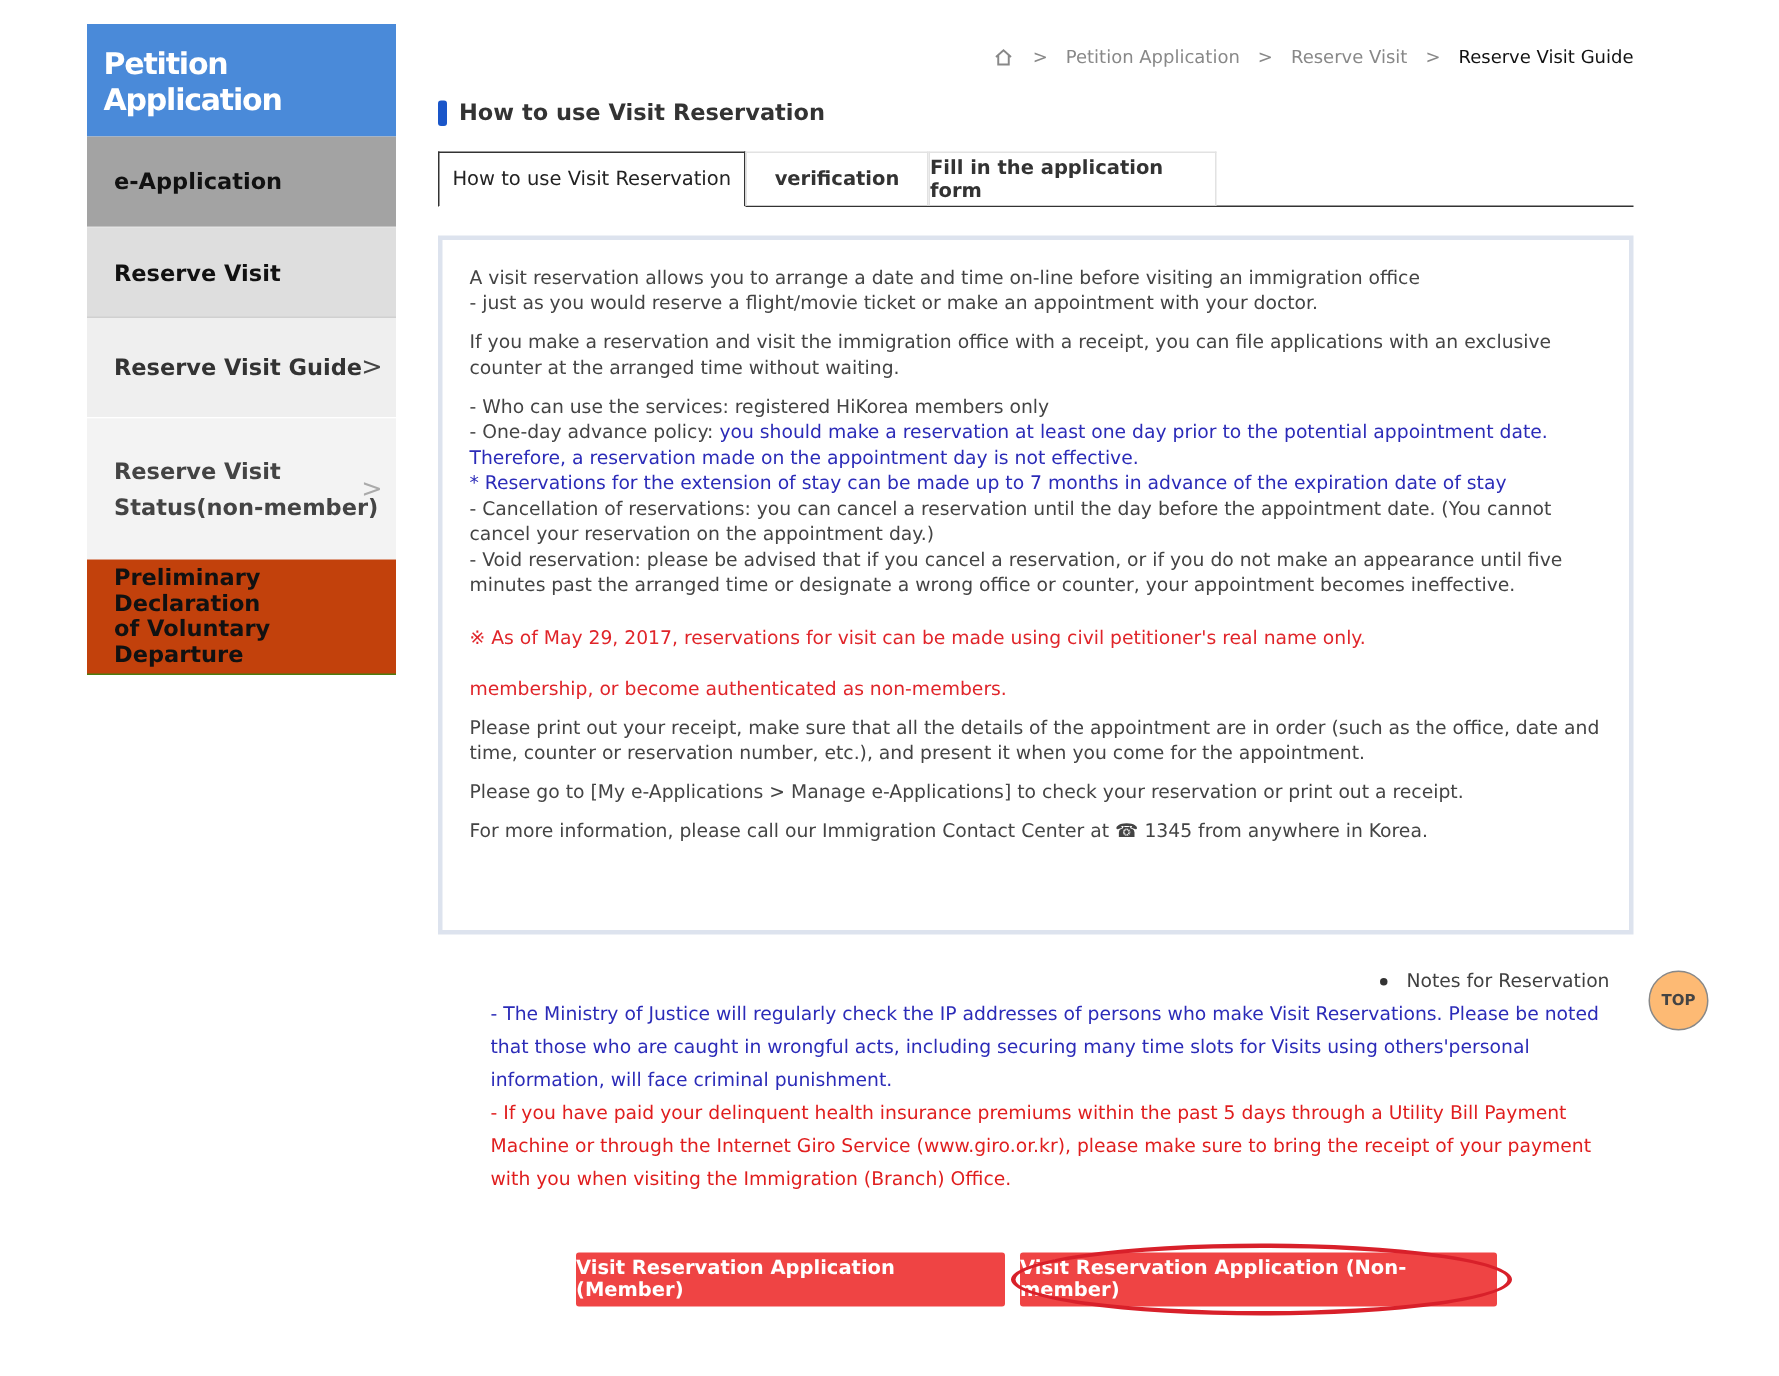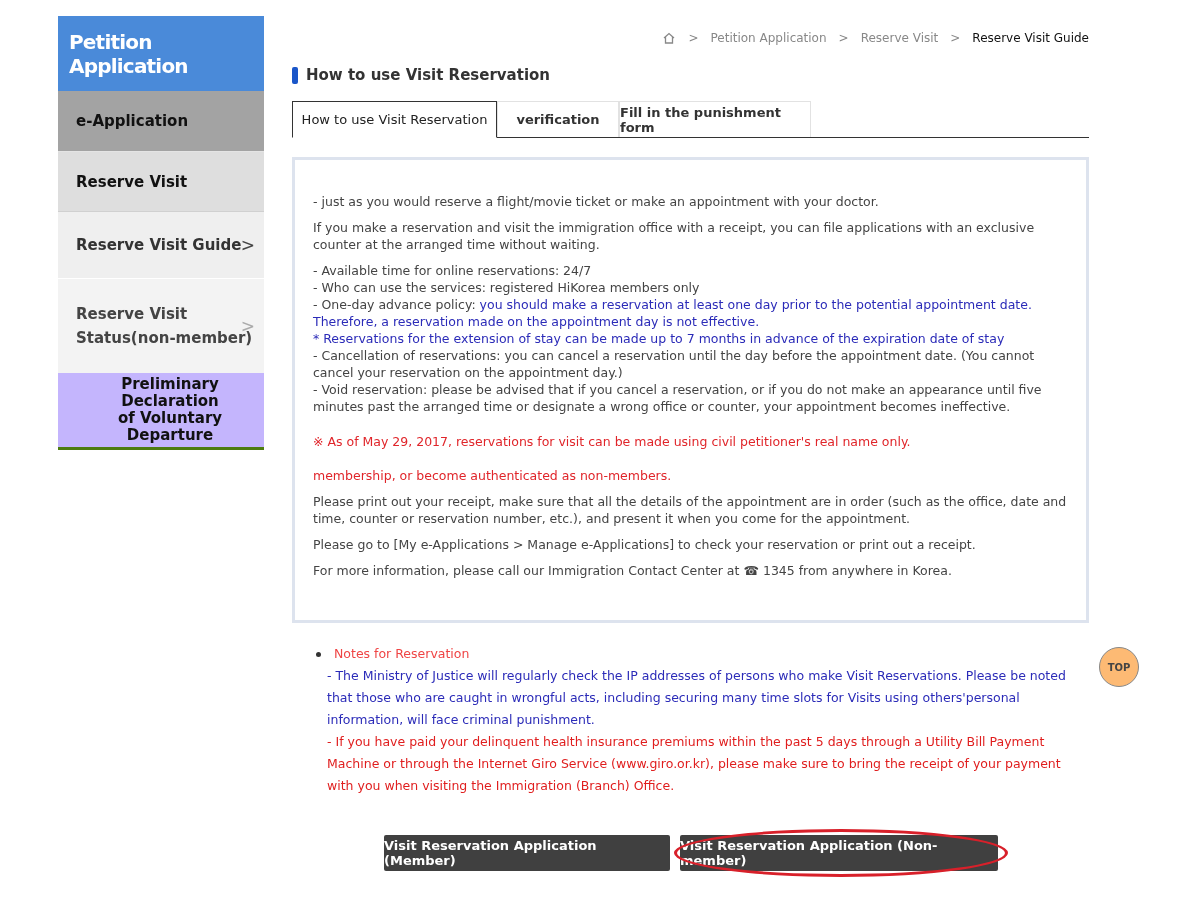--- a/index.html
+++ b/index.html
@@ -7,21 +7,21 @@
   body { font-family: "DejaVu Sans", "Liberation Sans", sans-serif; color: #333; position: relative; }
 
   
   .sidebar { position: absolute; left: 58px; top: 16px; width: 206px; }
   .sidebar-header { background: #4a8ad9; height: 75px; color: #fff; font-weight: bold; font-size: 20px; letter-spacing: -0.8px; display: flex; align-items: center; padding-left: 11px; }
   .side-item { display: flex; align-items: center; padding-left: 18px; font-size: 15px; font-weight: bold; color: #111; position: relative; }
   .side-top { height: 61px; background: #a3a3a3; border-bottom: 1px solid #e4e4e4; }
   .side-active { height: 60px; background: #dedede; border-bottom: 1px solid #d0d0d0; }
   .side-sub { height: 67px; background: #efefef; color: #333; font-weight: bold; border-bottom: 1px solid #fff; }
   .side-sub2 { height: 94px; background: #f3f3f3; color: #444; line-height: 24px; }
-  .side-last { height: 77px; background: #c4b5fd; border-bottom: 3px solid #4d7c0f; line-height: 17px; color: #111; text-align: center; }
+  .side-last { height: 77px; background: #c2410c; border-bottom: 1px solid #4d7c0f; line-height: 17px; color: #111; }
   .chev { position: absolute; right: 9px; top: 50%; transform: translateY(-50%); font-size: 17px; font-weight: normal; color: #444; }
   .chev.light { color: #aaa; }
 
   
   .breadcrumb { position: absolute; right: 97px; top: 31px; display: flex; align-items: center; font-size: 12px; color: #888; gap: 0; }
   .breadcrumb .sep { margin: 0 12px; color: #888; }
   .breadcrumb .current { color: #111; }
   .home-icon { width: 14px; height: 14px; display: inline-block; }
 
   
@@ -40,31 +40,31 @@
   
   .infobox { position: absolute; left: 292px; top: 157px; width: 797px; height: 466px; border: 3px solid #dde3ee; padding: 16px 18px; font-size: 12.5px; color: #444; line-height: 17px; }
   .infobox p { margin-bottom: 9px; }
   .infobox .tight { margin-bottom: 0; }
   .blue { color: #2b2bb8; }
   .red { color: #e0252a; }
   .gap { height: 14px; }
 
   
   .notes { position: absolute; left: 313px; top: 643px; width: 760px; font-size: 12.5px; line-height: 22px; }
-  .notes .head { color: #ef4444; display: flex; align-items: center; }
+  .notes .head { color: #404040; display: flex; align-items: center; justify-content: flex-end; }
   .bullet { width: 5px; height: 5px; border-radius: 50%; background: #333; margin-right: 13px; margin-left: 3px; }
   .notes .body { padding-left: 14px; }
   .notes .blue-text { color: #2b2bb8; }
   .notes .red-text { color: #e01e1e; font-weight: normal; }
 
   
   .top-btn { position: absolute; left: 1099px; top: 647px; width: 40px; height: 40px; border: 1px solid #888; border-radius: 50%; display: flex; align-items: center; justify-content: center; font-size: 10px; font-weight: bold; color: #444; background: #fdba74; }
 
   
-  .btn { position: absolute; top: 835px; height: 36px; background: #404040; color: #fff; font-size: 13px; font-weight: bold; display: flex; align-items: center; justify-content: center; border-radius: 2px; }
+  .btn { position: absolute; top: 835px; height: 36px; background: #ef4444; color: #fff; font-size: 13px; font-weight: bold; display: flex; align-items: center; justify-content: center; border-radius: 2px; }
   .btn-member { left: 384px; width: 286px; }
   .btn-nonmember { left: 680px; width: 318px; }
   .highlight-ring { position: absolute; left: 674px; top: 829px; width: 334px; height: 48px; border: 3px solid #d8202a; border-radius: 50%; pointer-events: none; }
 </style>
 </head>
 <body>
 
 <nav class="sidebar">
   <div class="sidebar-header">Petition Application</div>
   <div class="side-item side-top">
@@ -107,31 +107,30 @@
 </div>
 
 <div class="page-title">
   <span class="title-bar"></span>
   <span class="title-text">How to use Visit Reservation</span>
 </div>
 
 <div class="tabs">
   <div class="tab tab1 active">How to use Visit Reservation</div>
   <div class="tab tab2">verification</div>
-  <div class="tab tab3">Fill in the punishment form</div>
+  <div class="tab tab3">Fill in the application form</div>
 </div>
 
 <div class="infobox">
   <p>
-    <br>
+    <span>A visit reservation allows you to arrange a date and time on-line before visiting an immigration office</span><br>
     <span>- just as you would reserve a flight/movie ticket or make an appointment with your doctor.</span>
   </p>
   <p>If you make a reservation and visit the immigration office with a receipt, you can file applications with an exclusive counter at the arranged time without waiting.</p>
   <div>
-    <div>- Available time for online reservations: 24/7</div>
     <div>- Who can use the services: registered HiKorea members only</div>
     <div>
       <span>- One-day advance policy: </span><span class="blue">you should make a reservation at least one day prior to the potential appointment date. Therefore, a reservation made on the appointment day is not effective.</span>
     </div>
     <div class="blue">* Reservations for the extension of stay can be made up to 7 months in advance of the expiration date of stay</div>
     <div>- Cancellation of reservations: you can cancel a reservation until the day before the appointment date. (You cannot cancel your reservation on the appointment day.)</div>
     <div>- Void reservation: please be advised that if you cancel a reservation, or if you do not make an appearance until five minutes past the arranged time or designate a wrong office or counter, your appointment becomes ineffective.</div>
   </div>
   <div class="gap"></div>
   <p class="red" style="margin-top:4px;">

